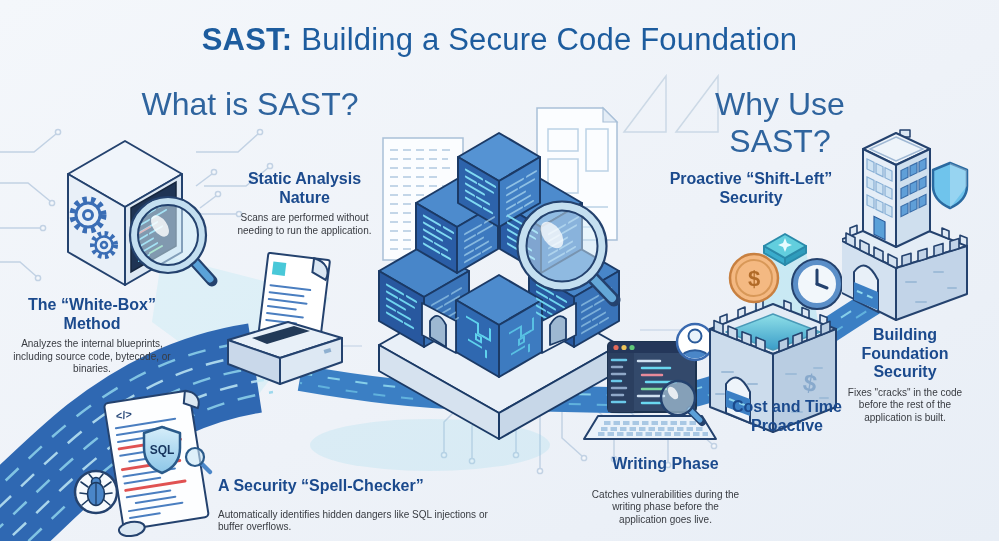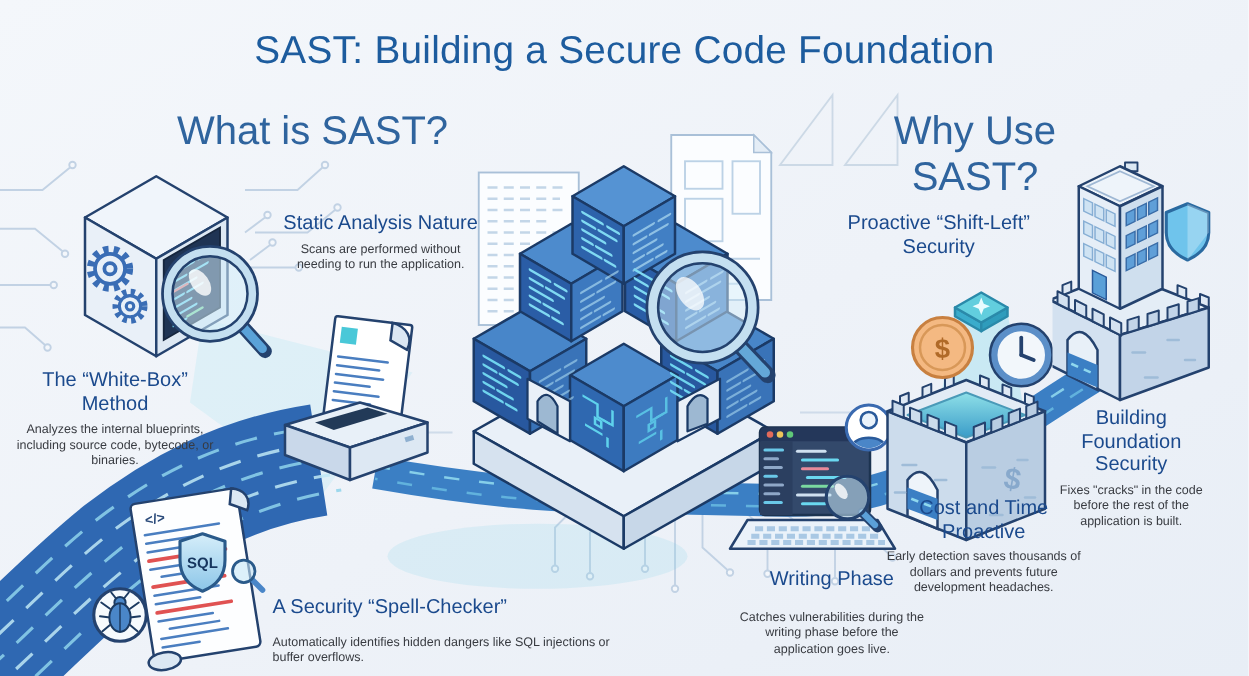--- a/index.html
+++ b/index.html
@@ -2,26 +2,26 @@
 <html><head>
 <meta charset="utf-8">
 <style>
   html,body{margin:0;padding:0;background:#ffffff}
   #stage{position:relative;width:999px;height:541px;overflow:hidden;
          background:linear-gradient(150deg,#f4f7fb 0%,#eef2f8 55%,#e8eef6 100%);
          font-family:"Liberation Sans",sans-serif}
   .g{position:absolute}
   .title{position:absolute;left:0;top:22px;width:100%;text-align:center;
          font-size:31px;color:#1d5c9e;letter-spacing:.2px}
-  .title .tb{font-weight:normal}
+  .title .tb{font-weight:bold}
   .title .tr{margin-left:9px}
   .sec{position:absolute;color:#2f649e;font-size:32px;text-align:center}
   .card{position:absolute;text-align:center}
   .card.la{text-align:left}
-  .h{font-weight:normal;color:#1b4a8d;font-size:16px;line-height:1.16}
+  .h{font-weight:bold;color:#1b4a8d;font-size:16px;line-height:1.16}
   .b{color:#383b41;font-size:10px;line-height:1.25;margin-top:5px}
   svg{display:block}
 </style>
 </head>
 <body>
 
 <div id="stage">
 
 <svg class="g" style="left:0;top:0" width="999" height="541" viewBox="0 0 999 541">
   <g fill="none" stroke="#c2d2e4" stroke-width="1.5">
@@ -515,21 +515,20 @@
   <div class="h">A Security “Spell-Checker”</div>
   <div class="b" style="margin-top:13px">Automatically identifies hidden dangers like SQL injections or buffer overflows.</div>
 </div>
 
 <div class="card" style="left:662px;top:170px;width:178px">
   <div class="h">Proactive “Shift-Left” Security</div>
 </div>
 
 <div class="card" style="left:708px;top:398px;width:158px">
   <div class="h">Cost and Time Proactive</div>
-  <div class="b">Early detection saves thousands of dollars and prevents future development headaches.</div>
 </div>
 
 <div class="card" style="left:843px;top:326px;width:124px">
   <div class="h">Building Foundation Security</div>
   <div class="b">Fixes "cracks" in the code before the rest of the application is built.</div>
 </div>
 
 <div class="card" style="left:588px;top:455px;width:155px">
   <div class="h">Writing Phase</div>
   <div class="b" style="margin-top:15px">Catches vulnerabilities during the writing phase before the application goes live.</div>

